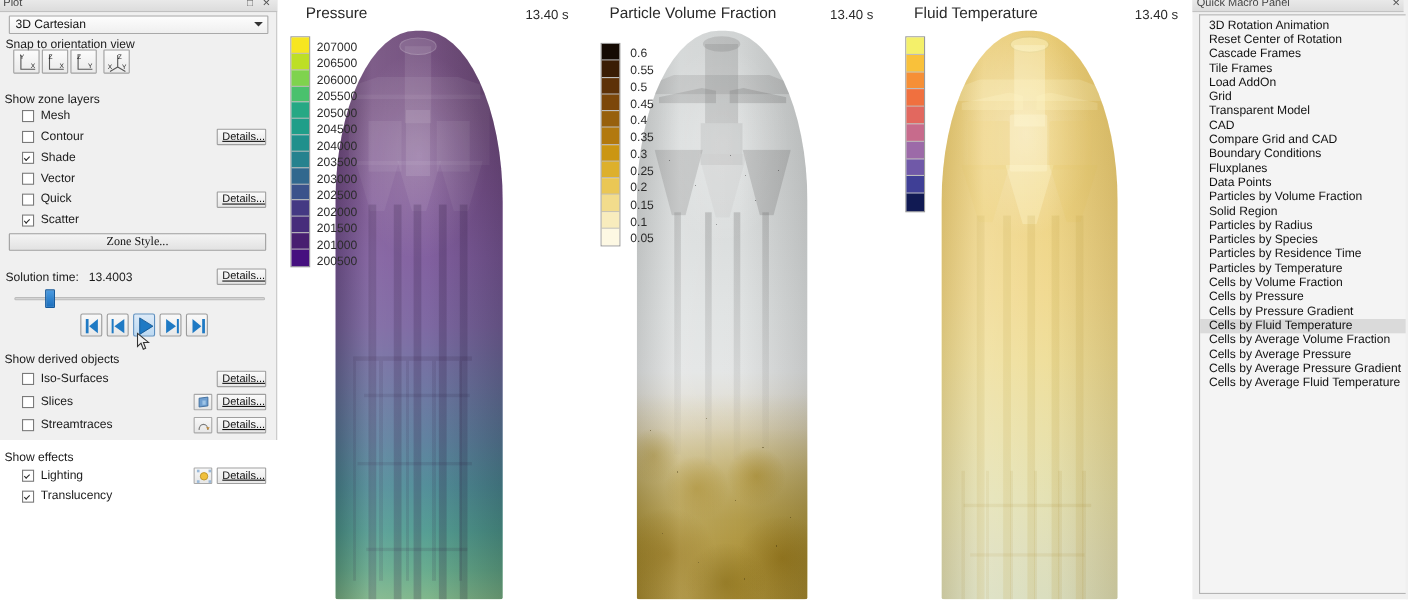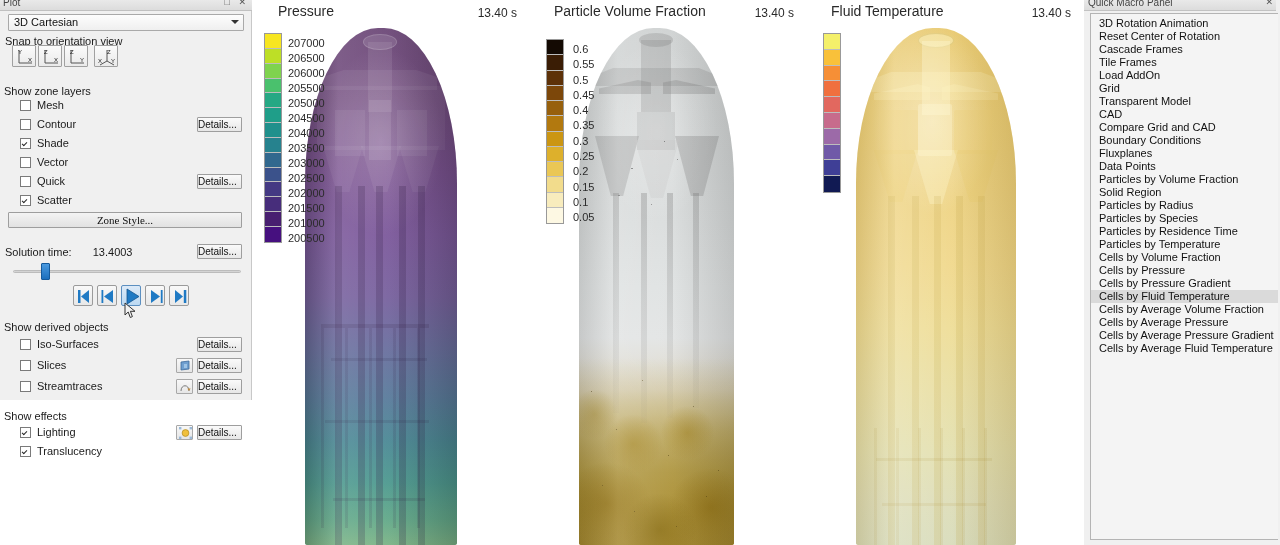--- a/index.html
+++ b/index.html
@@ -66,21 +66,21 @@
     width: 4px; height: 2px;
     border-left: 1.6px solid #2a2a2a; border-bottom: 1.6px solid #2a2a2a;
     transform: rotate(-45deg);
   }
   .cblabel { position: absolute; left: 17px; top: 0; font-size: 11px; white-space: nowrap; }
 
   .details-btn {
     position: absolute; width: 45px; height: 15px;
     background: linear-gradient(#fafafa, #e7e7e7);
     border: 1px solid #9e9e9e; border-radius: 1px;
-    font-size: 10px; color: #111; text-align: left; line-height: 13px;
+    font-size: 10px; color: #111; text-align: right; line-height: 13px; text-decoration: underline;
   }
   .wide-btn {
     position: absolute; left: 8px; width: 234px; height: 16px;
     background: linear-gradient(#f4f4f4, #e2e2e2);
     border: 1px solid #9e9e9e; border-radius: 1px;
     font-size: 11px; text-align: center; line-height: 14px; color: #111;
   }
   .mini-icon-btn {
     position: absolute; width: 17px; height: 15px;
     background: linear-gradient(#f8f8f8, #e6e6e6);
@@ -242,21 +242,21 @@
 
     <div class="cbrow" style="top:194px;">
       <span class="cbox on"></span>
       <span class="cblabel">Scatter</span>
     </div>
 
     <div class="wide-btn" style="top:212px;font-family:Liberation Serif, serif;">Zone Style...</div>
 
     <div class="sol-time">
       <span>Solution time:</span>
-      <span style="margin-left:18px;">13.4003</span>
+      <span style="margin-left:6px;">13.4003</span>
     </div>
     <div class="details-btn" style="left:197px; top:244px;">Details...</div>
 
     <div class="slider-track"></div>
     <div class="slider-thumb"></div>
 
     <div class="pbtn" style="left:73px;">
       <svg width="20" height="21" viewBox="0 0 20 21">
         <polygon points="15,4 15,17 7,10.5" fill="#1f7ac4"></polygon>
         <rect x="4" y="4" width="2.5" height="13" fill="#1f7ac4"></rect>

